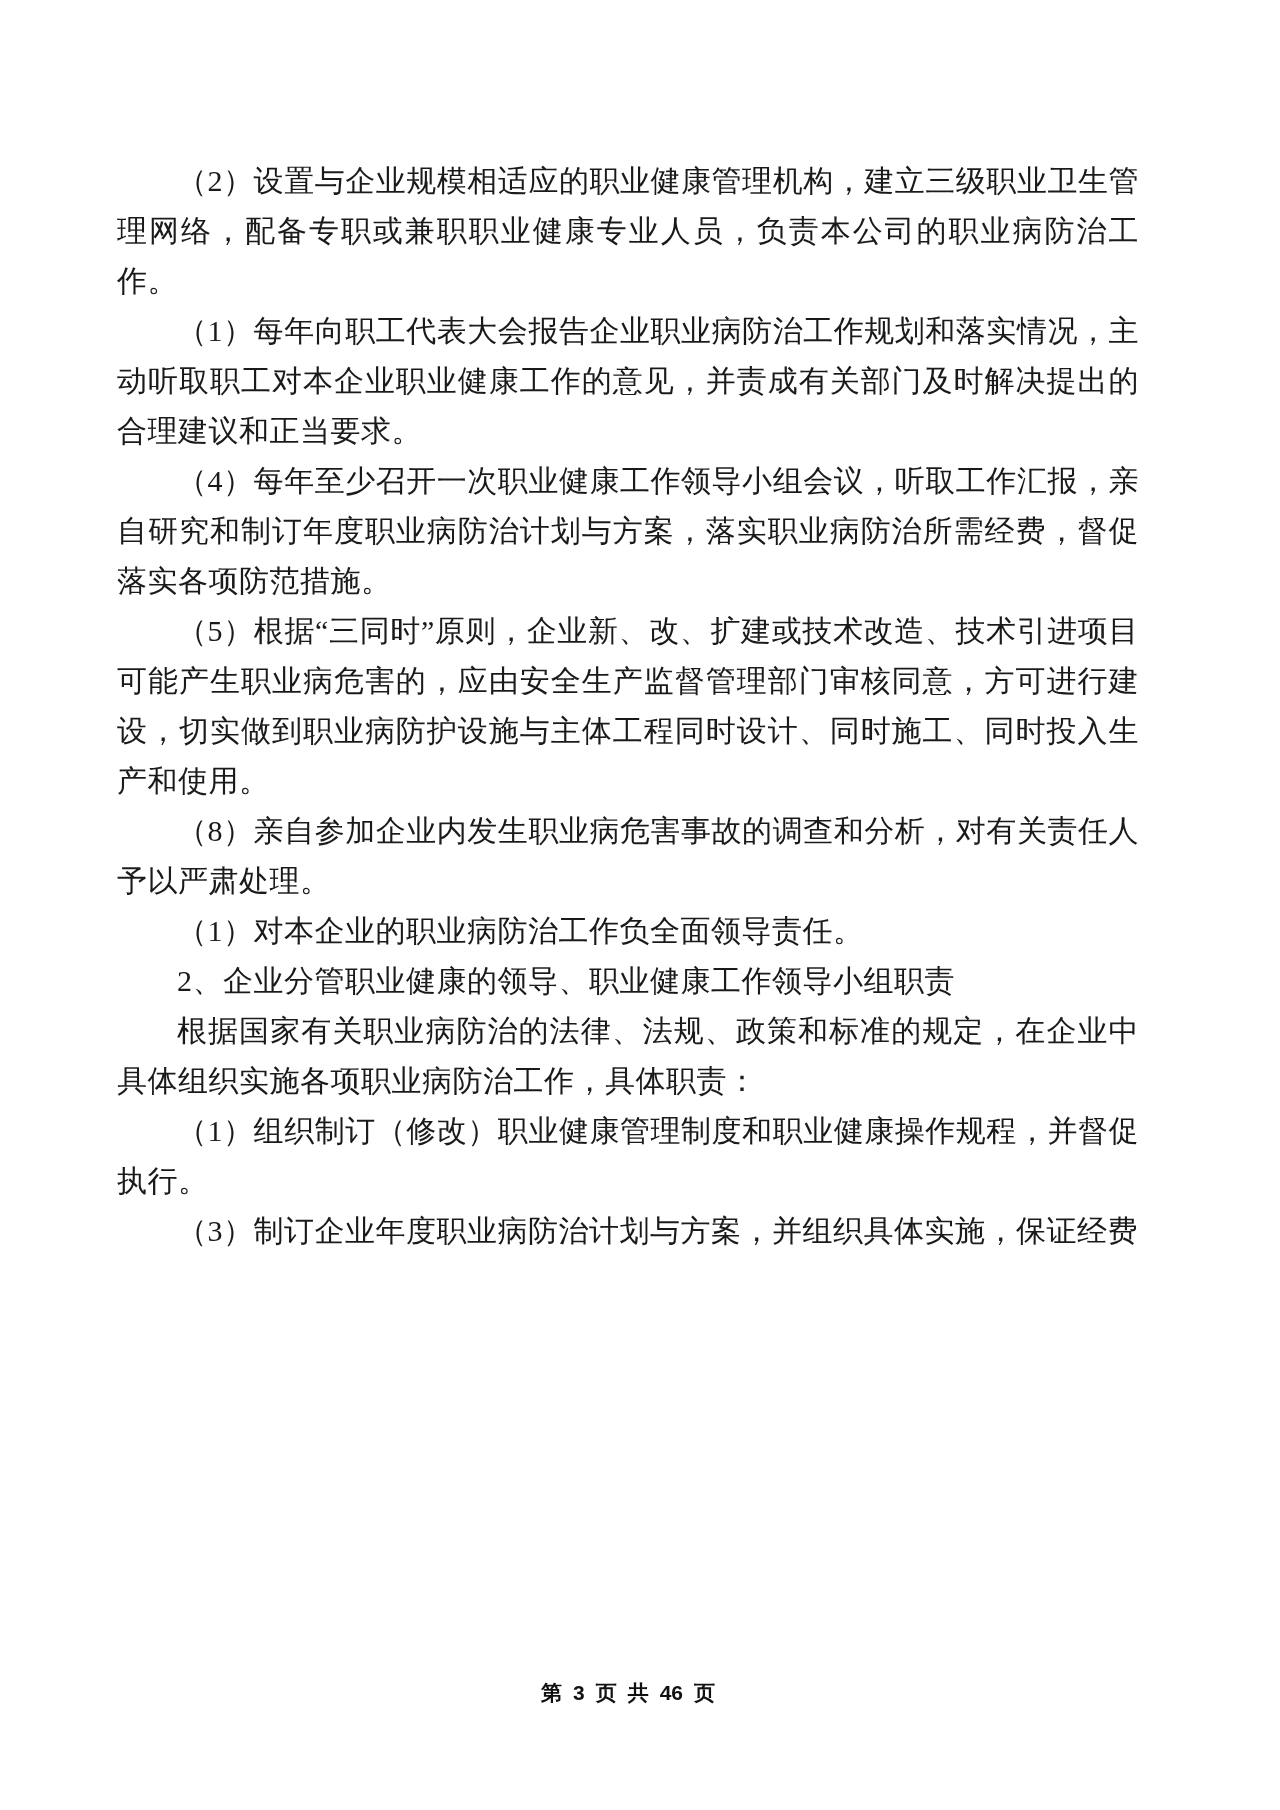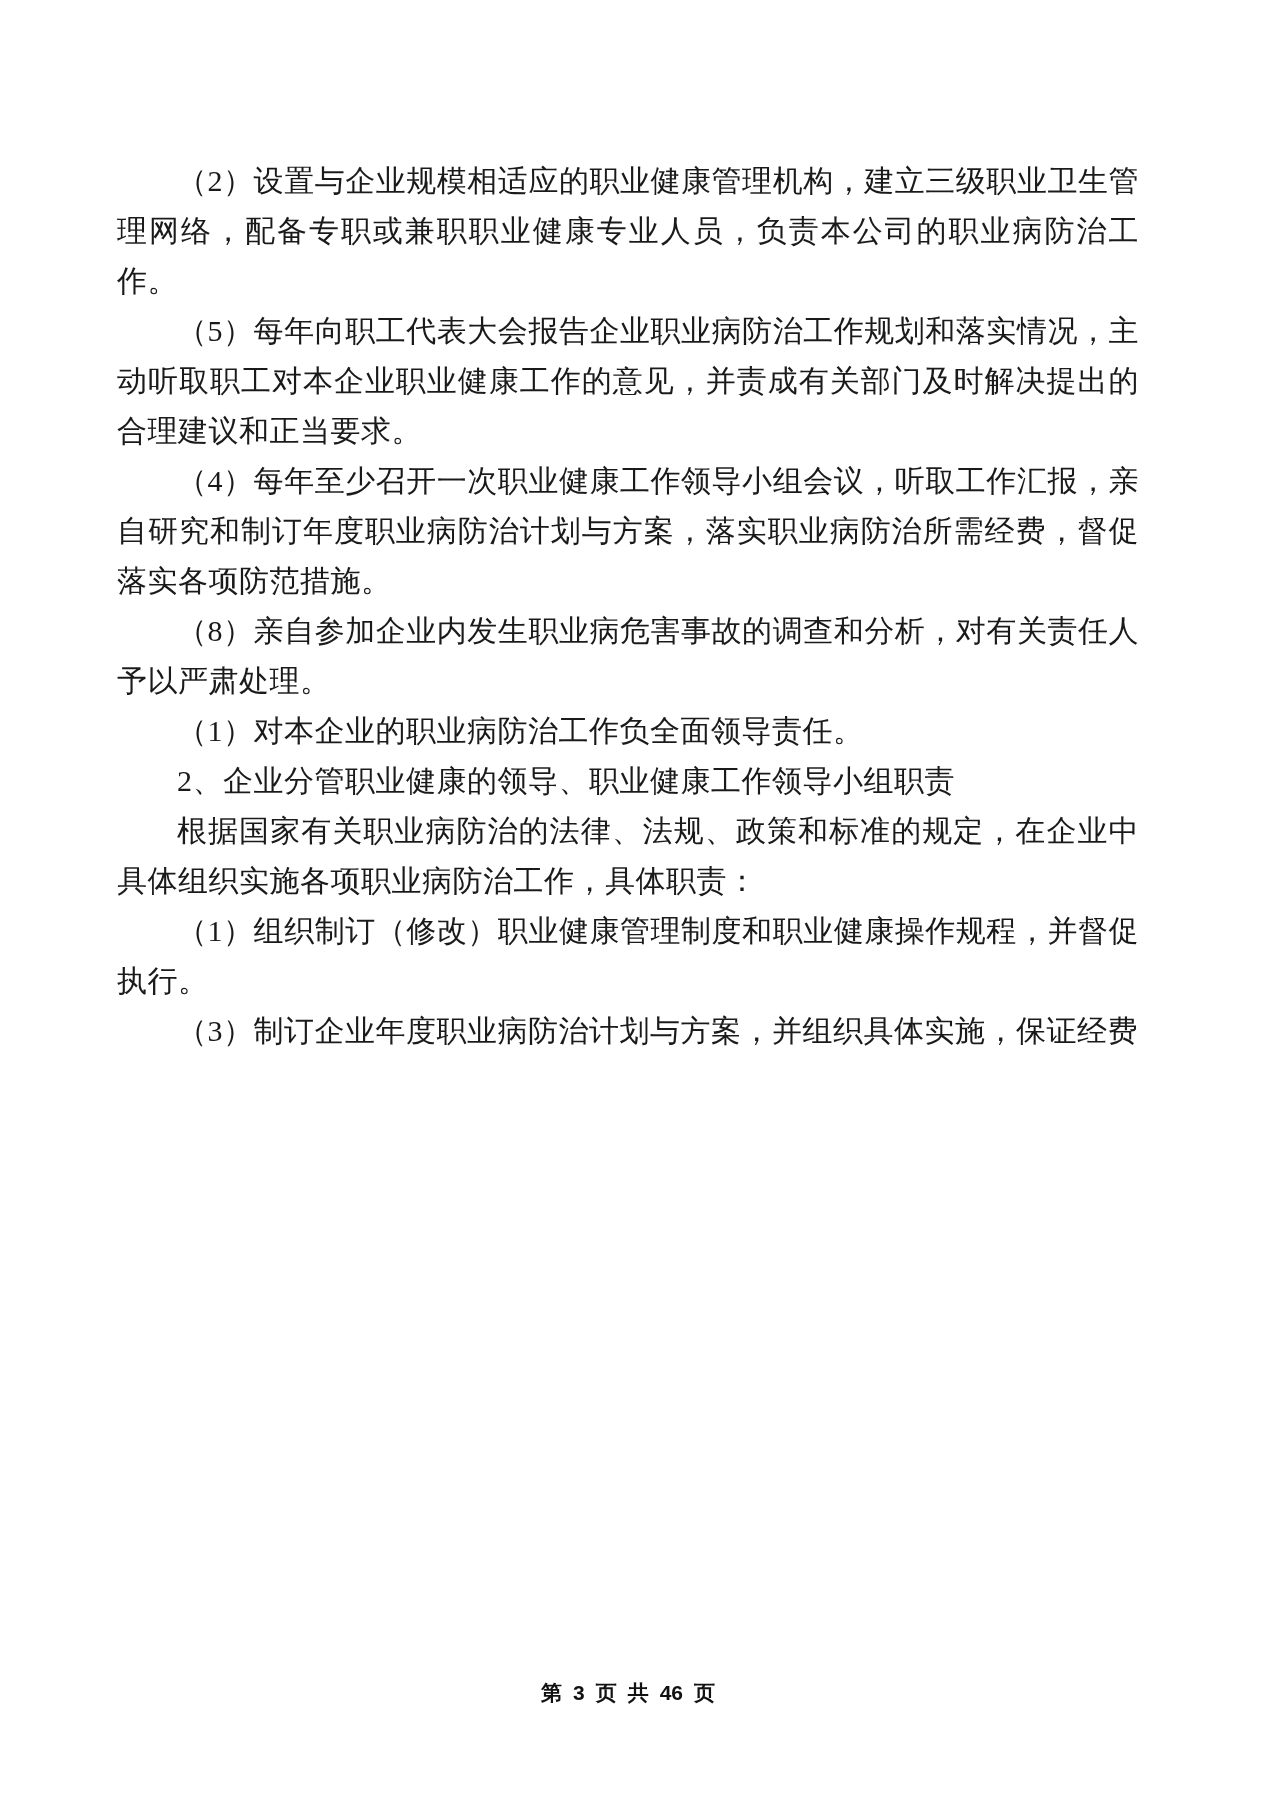--- a/index.html
+++ b/index.html
@@ -50,22 +50,23 @@
   }
 </style>
 </head>
 <body>
 
 <div class="page">
 
   <div class="content" id="document-body">
 
   <p class="para">（2）设置与企业规模相适应的职业健康管理机构，建立三级职业卫生管理网络，配备专职或兼职职业健康专业人员，负责本公司的职业病防治工作。</p>
-      <p class="para">（5）每年向职工代表大会报告企业职业病防治工作规划和落实情况，主动听取职工对本企业职业健康工作的意见，并责成有关部门及时解决提出的合理建议和正当要求。</p>
+      <p class="para">（1）每年向职工代表大会报告企业职业病防治工作规划和落实情况，主动听取职工对本企业职业健康工作的意见，并责成有关部门及时解决提出的合理建议和正当要求。</p>
       <p class="para">（4）每年至少召开一次职业健康工作领导小组会议，听取工作汇报，亲自研究和制订年度职业病防治计划与方案，落实职业病防治所需经费，督促落实各项防范措施。</p>
+      <p class="para">（5）根据“三同时”原则，企业新、改、扩建或技术改造、技术引进项目可能产生职业病危害的，应由安全生产监督管理部门审核同意，方可进行建设，切实做到职业病防护设施与主体工程同时设计、同时施工、同时投入生产和使用。</p>
       <p class="para">（8）亲自参加企业内发生职业病危害事故的调查和分析，对有关责任人予以严肃处理。</p>
       <p class="para">（1）对本企业的职业病防治工作负全面领导责任。</p>
       <p class="para">2、企业分管职业健康的领导、职业健康工作领导小组职责</p>
       <p class="para">根据国家有关职业病防治的法律、法规、政策和标准的规定，在企业中具体组织实施各项职业病防治工作，具体职责：</p>
       <p class="para">（1）组织制订（修改）职业健康管理制度和职业健康操作规程，并督促执行。</p>
       <p class="para">（3）制订企业年度职业病防治计划与方案，并组织具体实施，保证经费</p>
     </div>
 
   <div class="footer">
     <span>第</span>

